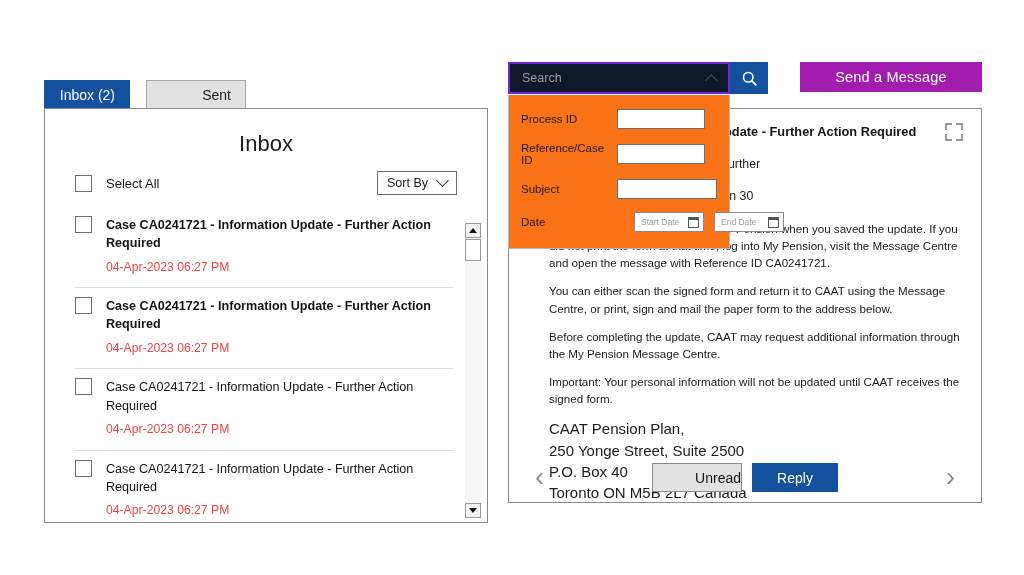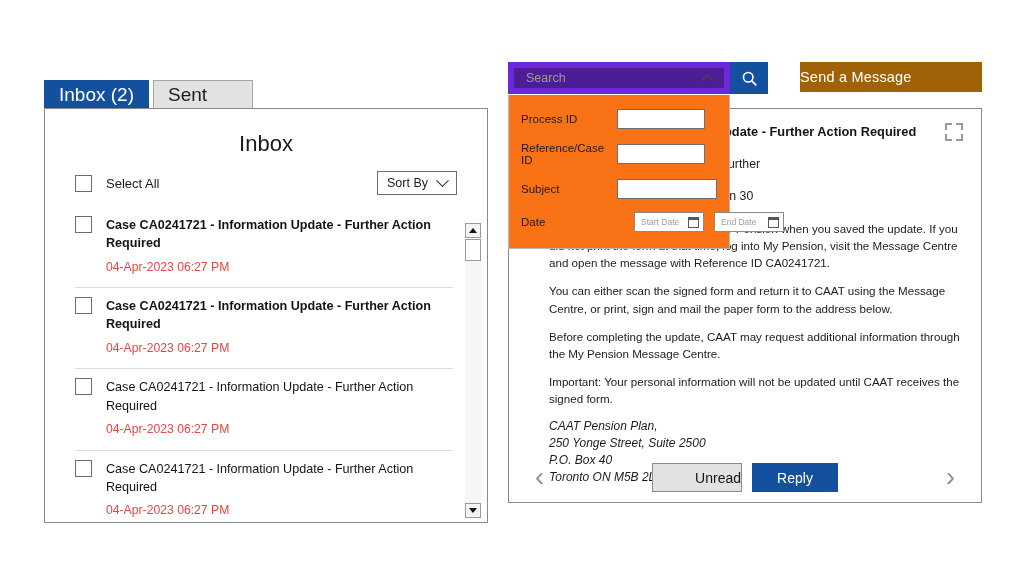--- a/index.html
+++ b/index.html
@@ -11,29 +11,29 @@
     overflow: hidden;
   }
   .stage { position: relative; width: 1024px; height: 575px; background:#fff; }
 
   
   .inbox-wrap { position:absolute; left:44px; top:80px; width:444px; }
 
   .tabs { display:flex; align-items:flex-end; height:28px; }
   .tab {
     height:28px; line-height:28px; padding:0 14px;
-    font-size:19px; text-align:left; cursor:pointer;
+    font-size:14px; text-align:right; cursor:pointer;
     border:1px solid #a6a6a6; border-bottom:none;
   }
   .tab.active {
     background:#13509e; color:#ffffff; border-color:#13509e;
     min-width:86px;
   }
   .tab.inactive {
-    background:#e2e2e2; color:#1d1d1d; min-width:100px; margin-left:4px;
+    background:#e2e2e2; color:#1d1d1d; min-width:100px; margin-left:16px;
   }
 
   .inbox-panel {
     position:relative;
     border:1px solid #8a8a8a;
     background:#ffffff;
     height:415px;
     padding:8px;
   }
   .inbox-title {
@@ -82,36 +82,36 @@
   .vs-thumb {
     position:absolute; top:16px; left:0; width:16px; height:22px;
     background:#ffffff; border:1px solid #9a9a9a; cursor:pointer;
   }
 
   
   .right-wrap { position:absolute; left:508px; top:62px; width:474px; }
 
   .right-top { display:flex; align-items:flex-start; height:34px; position:relative; }
   .search-box {
-    width:222px; height:32px; border:6px solid #6d28d9; background:#4c1d95;
+    width:222px; height:32px; border:2px solid #6d28d9; background:#0f172a;
     display:flex; align-items:center; justify-content:space-between;
     padding:0 10px 0 12px;
     gap:23px;
   }
   .search-ph { font-size:12.5px; color:#9b9b9b; }
   .chev-u { width:9px; height:9px; border-left:1.6px solid #4a4a4a; border-top:1.6px solid #4a4a4a;
             transform:rotate(45deg) translateY(3px); }
   .search-btn {
     width:38px; height:32px; background:#13509e; display:flex; align-items:center; justify-content:center;
     cursor:pointer;
   }
   .send-msg-btn {
     position:absolute; right:0; top:0;
-    height:30px; min-width:182px; background:#a16207; color:#fff;
-    font-size:14.5px; display:flex; align-items:center; 
+    height:30px; min-width:182px; background:#a21caf; color:#fff;
+    font-size:14.5px; display:flex; align-items:center; justify-content:center;
     cursor:pointer; letter-spacing:.2px;
   }
 
   
   .search-drop {
     position:absolute; left:0; top:33px; width:222px;
     background:#f97316; border:1px solid #b8b8b8; border-top:none;
     padding:14px 12px 16px 12px; z-index:30;
   }
   .fld-row { display:flex; align-items:center; margin-bottom:13px; }
@@ -139,21 +139,21 @@
   .expand-ic i { position:absolute; width:7px; height:7px; border:2px solid #9a9a9a; }
   .expand-ic i.tl { left:0; top:0; border-right:none; border-bottom:none; }
   .expand-ic i.tr { right:0; top:0; border-left:none; border-bottom:none; }
   .expand-ic i.bl { left:0; bottom:0; border-right:none; border-top:none; }
   .expand-ic i.br { right:0; bottom:0; border-left:none; border-top:none; }
 
   .msg-intro { font-size:12.3px; color:#1c1c1c; line-height:1.5; margin-top:14px; }
   .msg-intro p { margin:0 0 14px 0; }
   .msg-body { font-size:11.6px; color:#1c1c1c; line-height:1.48; padding-left:22px; }
   .msg-body p { margin:0 0 11px 0; }
-  .addr { font-size:12px; color:#1c1c1c; line-height:1.42; padding-left:22px; margin-top:2px;font-style:italic; }
+  .addr { font-size:15px; color:#1c1c1c; line-height:1.42; padding-left:22px; margin-top:2px; }
   .addr div { white-space:nowrap; }
 
   .msg-footer {
     position:absolute; left:0; right:0; bottom:10px;
     display:flex; align-items:center; justify-content:center; gap:0;
   }
   .nav-arrow { font-size:27px; color:#8d8d8d; cursor:pointer; line-height:1; font-weight:300; }
   .nav-prev { position:absolute; left:26px; }
   .nav-next { position:absolute; right:26px; }
   .btn-unread {

